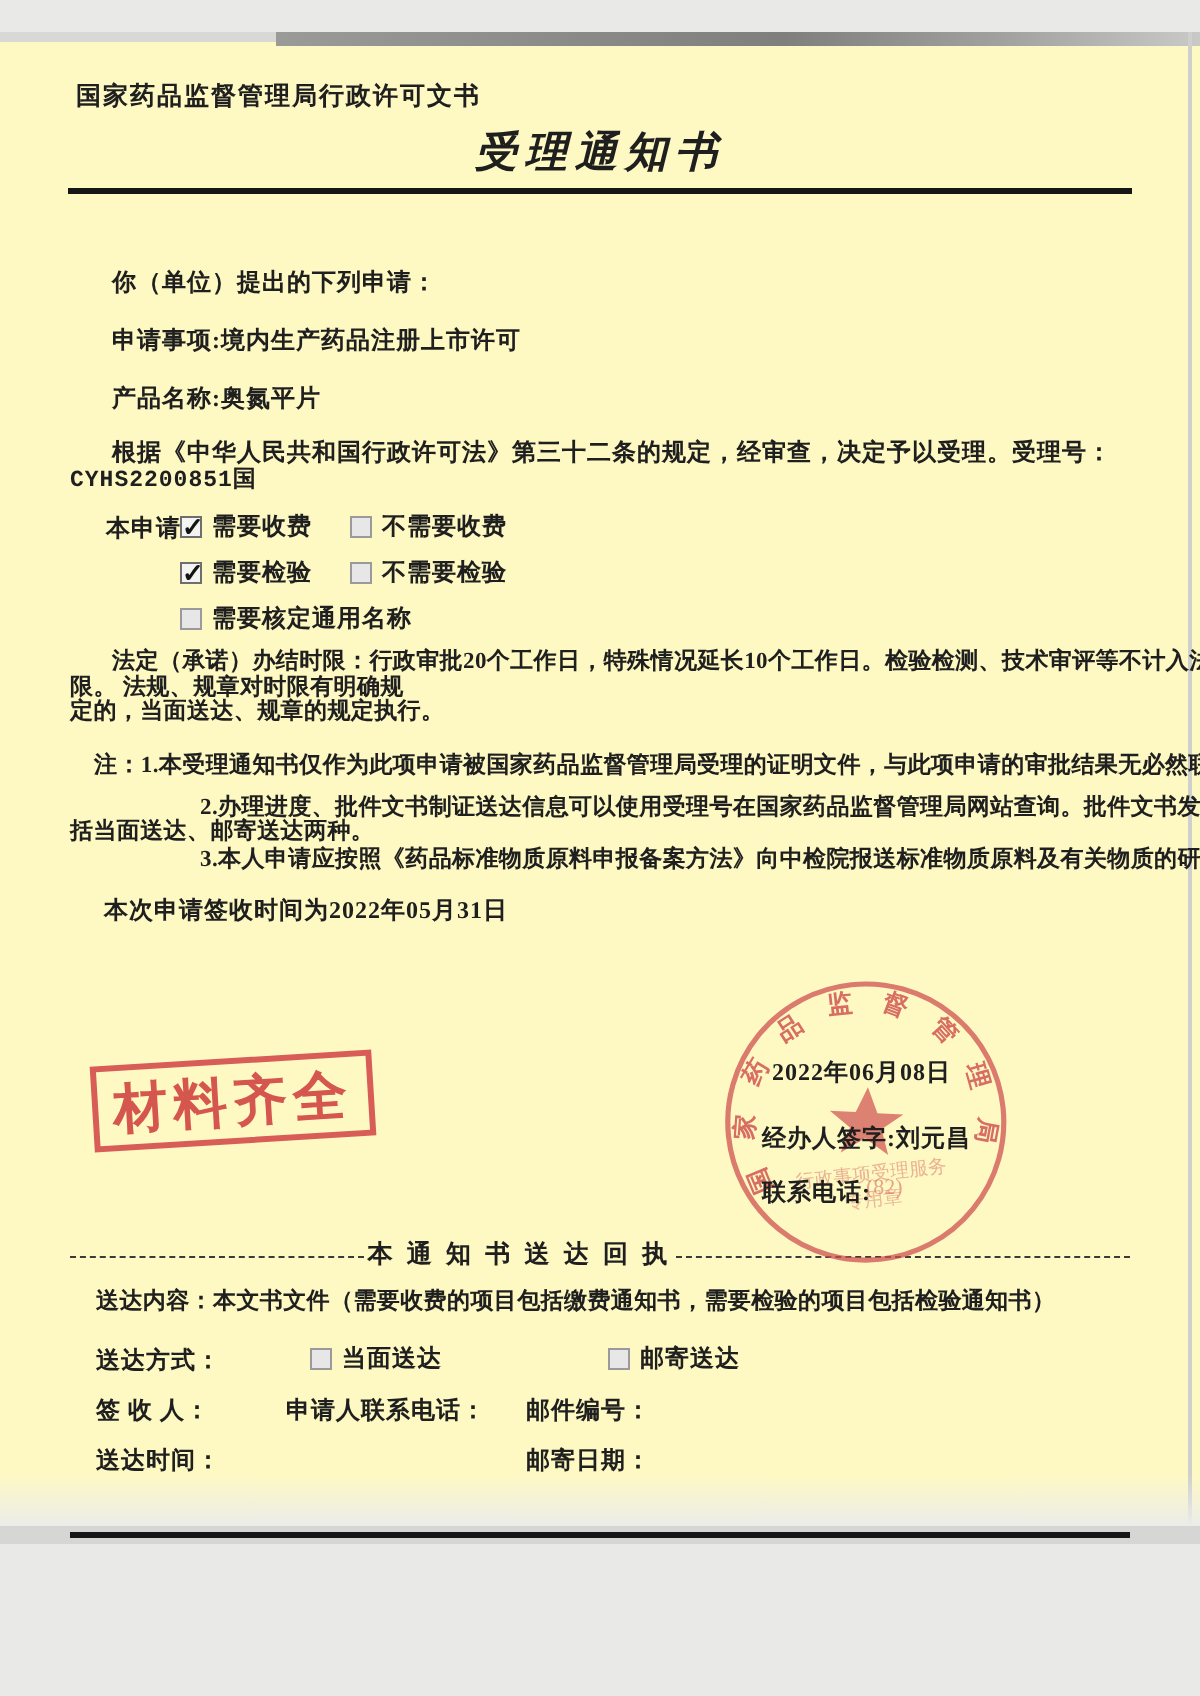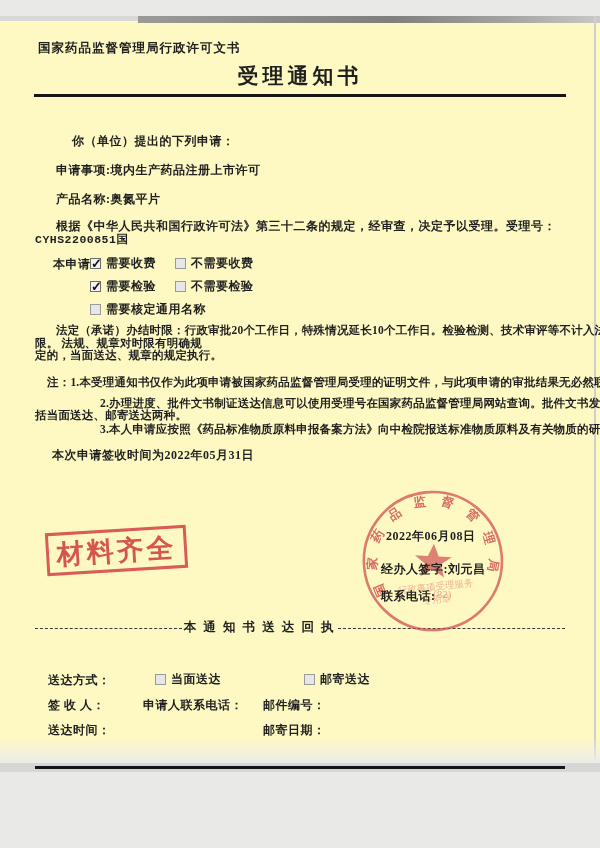--- a/index.html
+++ b/index.html
@@ -16,21 +16,21 @@
   .scan-right-edge { position:absolute; right:4px; top:0; width:2px; height:100%; background:#cfcfcd; }
   .scan-bottom { position:absolute; left:0; bottom:0; width:100%; height:9px; background:#d6d6d4; }
   .scan-smudge { position:absolute; left:0; bottom:9px; width:100%; height:26px;
     background:linear-gradient(0deg,#ececea,rgba(251,251,249,0)); }
 
   .t { position:absolute; white-space:nowrap; }
   .fs12 { font-size:12px; font-weight:600; letter-spacing:0.5px; }
   .fs11 { font-size:11.5px; font-weight:600; letter-spacing:0.2px; }
 
   .header-label { left:38px; top:24px; font-size:12.5px; font-weight:700; letter-spacing:1px; }
-  .doc-title { left:0; right:0; top:46px; text-align:center; font-size:21px; font-weight:700; letter-spacing:4px; }
+  .doc-title { left:0; right:0; top:46px; text-align:center; font-size:21px; font-weight:700; letter-spacing:4px;font-style:italic; }
   .rule { position:absolute; background:#161616; height:2.5px; }
   .rule-title { left:34px; top:78px; width:532px; }
   .recipient { left:36px; top:88px; font-size:13px; font-weight:700; letter-spacing:0.5px;
     border-bottom:1.5px solid #222; padding-bottom:1px; }
 
   .cbrow { position:absolute; display:flex; align-items:center; gap:5px; }
   .cb { display:inline-block; width:11px; height:11px; border:1px solid #9a9a9a; background:#e7e7e7;
     position:relative; flex:0 0 auto; }
   .cb.checked { border-color:#6e6e6e; background:#f3f3f1; }
   .cb.checked::after { content:"✓"; position:absolute; left:0px; top:-3px; font-size:13px;
@@ -63,21 +63,21 @@
   <div class="scan-top-left"></div>
   <div class="scan-top-dark"></div>
   <div class="scan-right-edge"></div>
   <div class="scan-smudge"></div>
   <div class="scan-bottom"></div>
 
   <div class="t header-label">国家药品监督管理局行政许可文书</div>
   <div class="t doc-title">受理通知书</div>
   <div class="rule rule-title"></div>
 
-  <div class="t fs12" style="left:72px; top:117px;text-align:center;">你（单位）提出的下列申请：</div>
+  <div class="t fs12" style="left:56px; top:117px;text-align:center;">你（单位）提出的下列申请：</div>
   <div class="t fs12" style="left:56px; top:146px;">申请事项:境内生产药品注册上市许可</div>
   <div class="t fs12" style="left:56px; top:175px;">产品名称:奥氮平片</div>
   <div class="t fs12" style="left:56px; top:202px;">根据《中华人民共和国行政许可法》第三十二条的规定，经审查，决定予以受理。受理号：</div>
   <div class="t fs12" style="left:35px; top:216px; font-family:Liberation Mono, monospace; font-size:11.5px;">CYHS2200851国</div>
 
   <div class="t fs12" style="left:53px; top:240px;">本申请：</div>
   <div class="cbrow" style="left:90px; top:239px;">
     <span class="cb checked"></span>
     <span class="fs12">需要收费</span>
     <span class="gap"></span>
@@ -128,20 +128,21 @@
   <div class="t fs12 over-seal" style="left:381px; top:572px;">联系电话:</div>
 
   <div class="materials-stamp">材料齐全</div>
 
   <div class="divider">
     <div class="dash"></div>
     <div class="dtitle">本 通 知 书 送 达 回 执</div>
     <div class="dash" style="flex-grow:1.55;"></div>
   </div>
 
+  <div class="t fs11" style="left:48px; top:627px;">送达内容：本文书文件（需要收费的项目包括缴费通知书，需要检验的项目包括检验通知书）</div>
 
   <div class="t fs12" style="left:48px; top:656px;">送达方式：</div>
   <div class="cbrow" style="left:155px; top:655px;">
     <span class="cb"></span>
     <span class="fs12">当面送达</span>
   </div>
   <div class="cbrow" style="left:267px; top:655px;padding-left:37px;">
     <span class="cb"></span>
     <span class="fs12">邮寄送达</span>
   </div>

